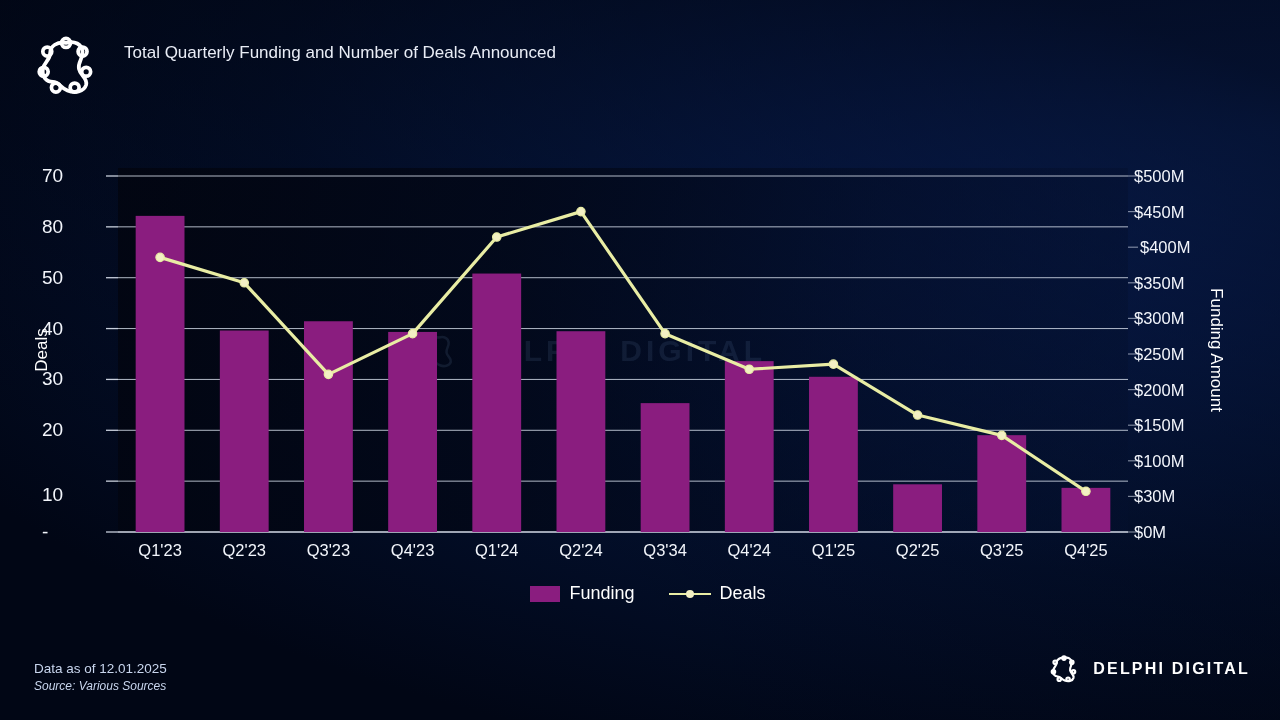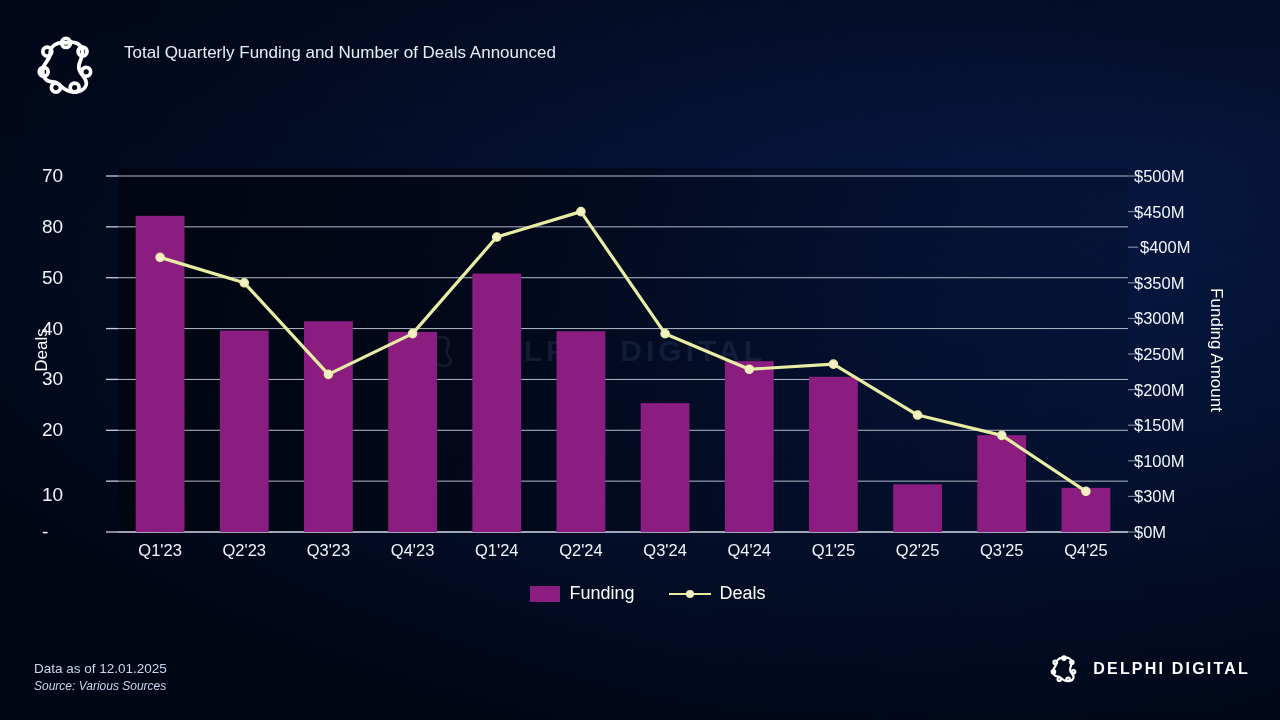--- a/index.html
+++ b/index.html
@@ -194,21 +194,21 @@
       <div class="ytick-right" style="top: 211.6px;">$450M</div>
       <div class="ytick-right" style="top: 176px;">$500M</div>
     </div>
   <div id="x-ticks">
       <div class="xtick" style="left: 160.083px;">Q1'23</div>
       <div class="xtick" style="left: 244.25px;">Q2'23</div>
       <div class="xtick" style="left: 328.417px;">Q3'23</div>
       <div class="xtick" style="left: 412.583px;">Q4'23</div>
       <div class="xtick" style="left: 496.75px;">Q1'24</div>
       <div class="xtick" style="left: 580.917px;">Q2'24</div>
-      <div class="xtick" style="left: 665.083px;">Q3'24</div>
+      <div class="xtick" style="left: 665.083px;">Q3'34</div>
       <div class="xtick" style="left: 749.25px;">Q4'24</div>
       <div class="xtick" style="left: 833.417px;">Q1'25</div>
       <div class="xtick" style="left: 917.583px;">Q2'25</div>
       <div class="xtick" style="left: 1001.75px;">Q3'25</div>
       <div class="xtick" style="left: 1085.92px;">Q4'25</div>
     </div>
   <div id="left-axis-title">Deals</div>
   <div id="right-axis-title">Funding Amount</div>
 </div>
 

